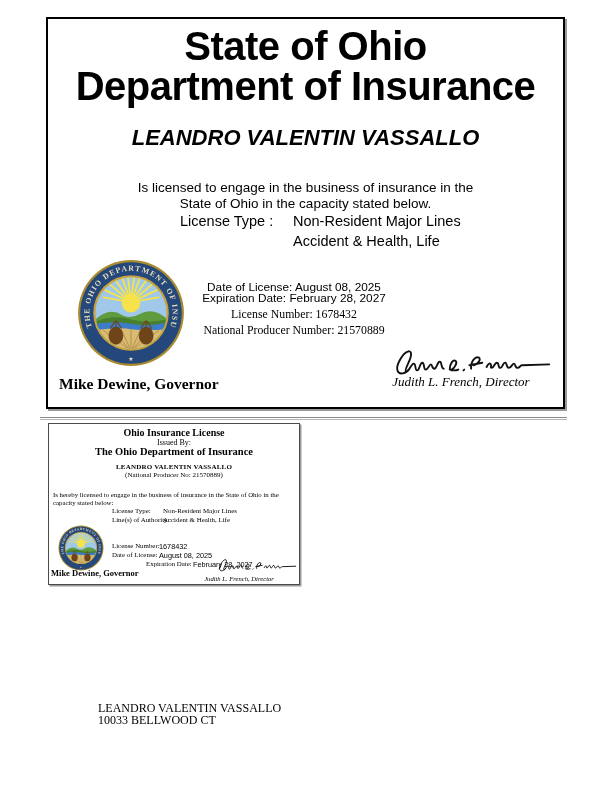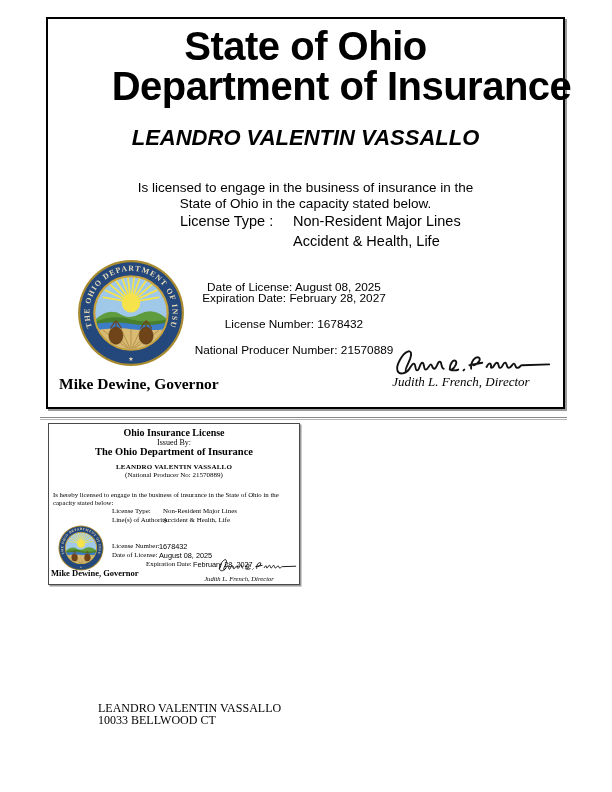--- a/index.html
+++ b/index.html
@@ -10,34 +10,34 @@
 
   
   .certificate{
     position:absolute;left:46px;top:17px;width:515px;height:388px;
     border:2px solid #000;background:#fff;
     box-shadow:2px 2px 0 var(--border_shadow,#9a9a9a);
   }
   .cert-title{position:absolute;left:0;width:100%;text-align:center;
     font-weight:bold;font-size:40px;letter-spacing:-0.5px;line-height:42px;}
   .cert-title1{top:6px;}
-  .cert-title2{top:46px;padding-left:36px;}
+  .cert-title2{top:46px;}
   .cert-name{position:absolute;top:106px;left:0;width:100%;text-align:center;
     font-size:22px;font-weight:bold;font-style:italic;}
   .cert-body{position:absolute;top:161px;left:0;width:100%;text-align:center;
     font-size:13.5px;line-height:15.5px;}
   .cert-kv-label{position:absolute;left:132px;font-size:14.5px;}
   .cert-kv-value{position:absolute;left:245px;font-size:14.5px;}
   .row1{top:194px;text-align:center;}
   .row2l{top:210px;}
   .row2v{top:214px;}
   .cert-seal{position:absolute;left:29px;top:240px;width:108px;height:108px;}
   .cert-dates{position:absolute;left:106px;top:263px;width:280px;text-align:center;
     font-size:11.8px;line-height:11px;}
-  .cert-dates .gap{margin-top:15px;}
+  .cert-dates .gap{margin-top:5px;font-family:Liberation Serif, serif;}
   .cert-signature{position:absolute;left:322px;top:324px;width:192px;height:36px;}
   .cert-director{position:absolute;left:333px;top:355px;width:160px;text-align:center;
     font-family:"Liberation Serif", serif;font-style:italic;font-size:13px;}
   .cert-governor{position:absolute;left:11px;top:356px;
     font-family:"Liberation Serif", serif;font-weight:bold;font-size:15.5px;}
 
   
   .divider{position:absolute;left:40px;top:417px;width:527px;height:1px;
     border-top:1px solid #8a8a8a;border-bottom:1px solid #b5b5b5;}
 

